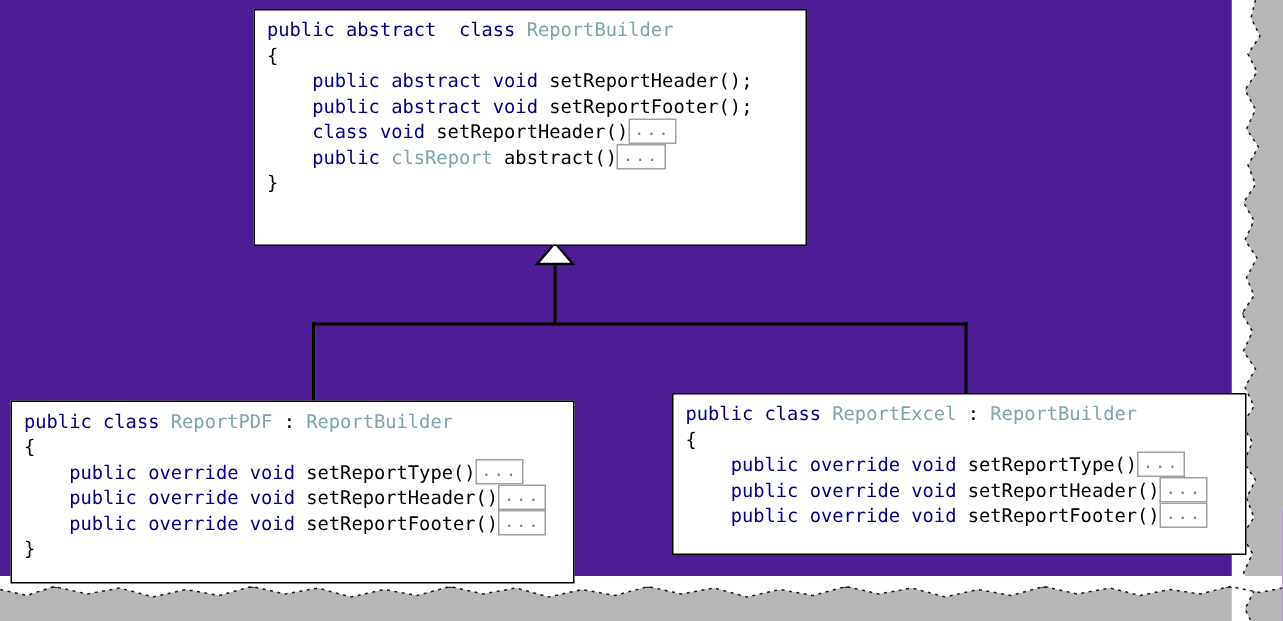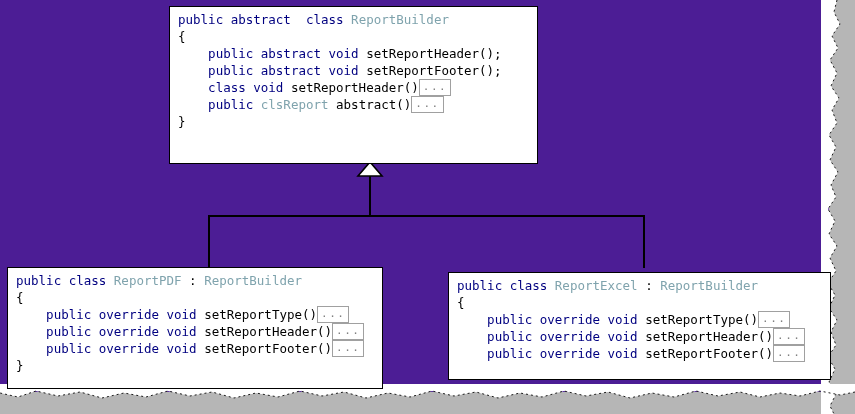--- a/index.html
+++ b/index.html
@@ -68,21 +68,21 @@
     position: absolute;
     background: #ffffff;
     border: 1.6px solid #000000;
     box-sizing: border-box;
     z-index: 5;
     overflow: hidden;
     padding: 4px 0 4px 8px;
   }
   #box-base   { left: 169px; top: 6px;   width: 369px; height: 158px; }
   #box-pdf    { left: 7px;   top: 267px; width: 376px; height: 122px; }
-  #box-excel  { left: 448px; top: 272px; width: 383px; height: 108px; }
+  #box-excel  { left: 448px; top: 262px; width: 383px; height: 108px; }
 
   .code-line {
     font-family: "DejaVu Sans Mono", "Liberation Mono", monospace;
     font-size: 12.5px;
     line-height: 17px;
     white-space: pre;
     color: #000000;
     height: 17px;
     display: block;
   }

